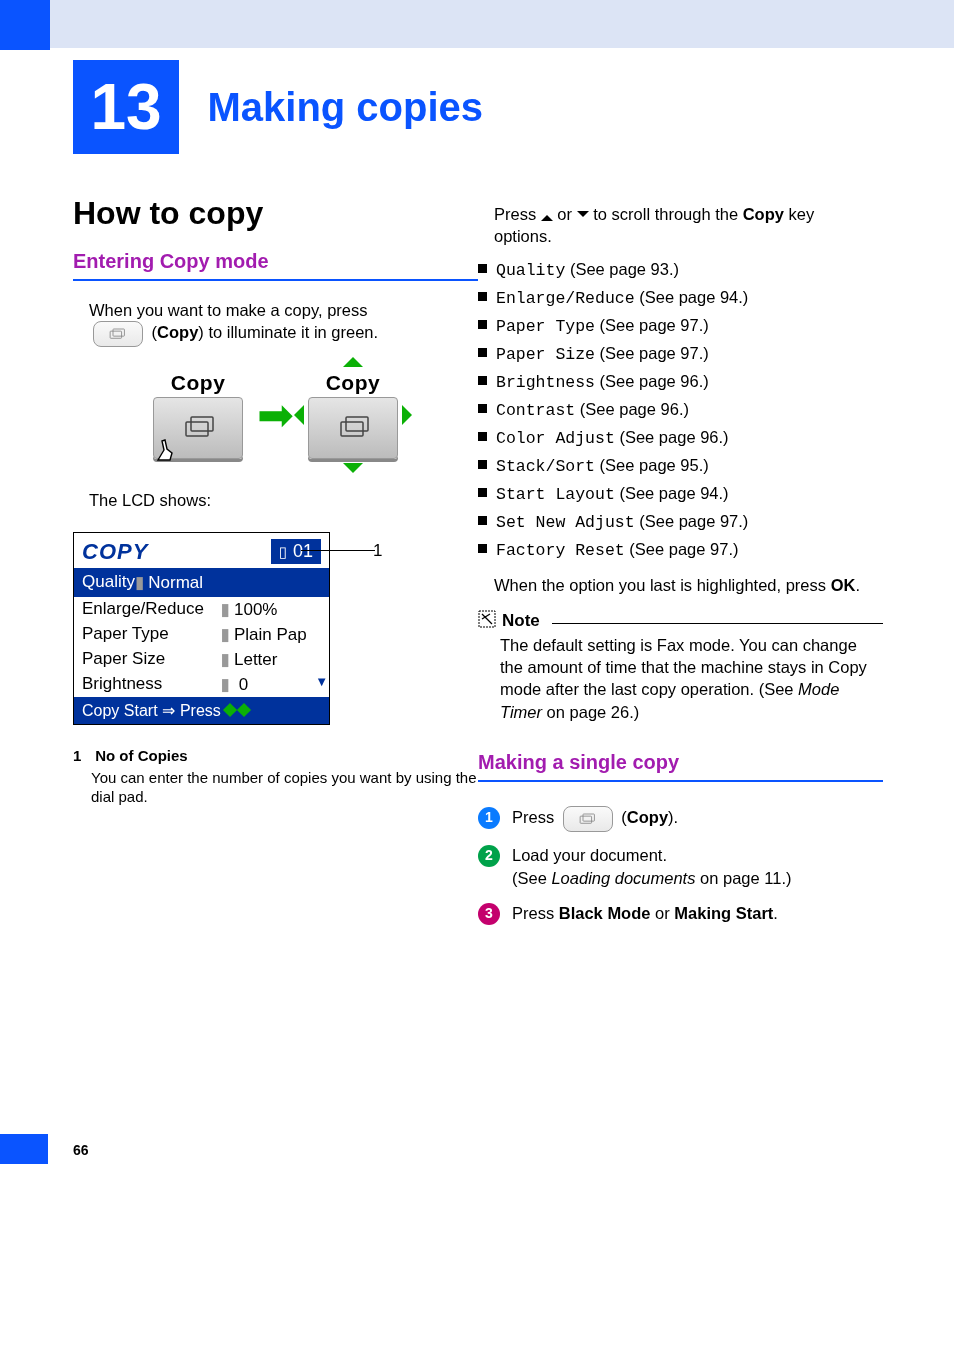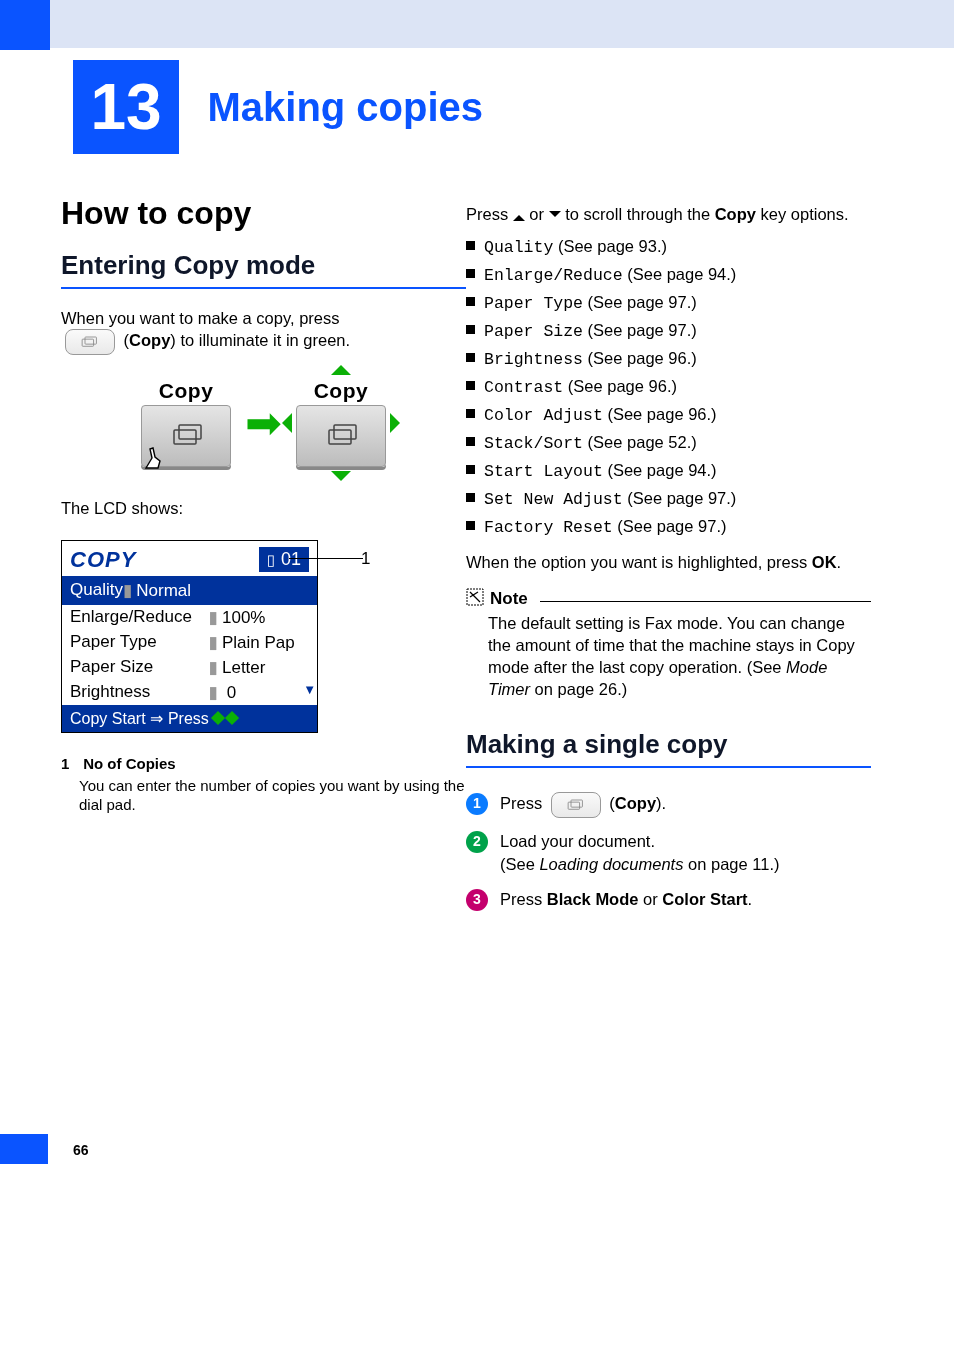--- a/index.html
+++ b/index.html
@@ -52,48 +52,48 @@
     display: inline-block;
     vertical-align: middle;
     font-size: 40px;
     font-weight: 700;
     color: #0a54ff;
     margin-left: 24px;
   }
   
   .columns {
     position: absolute;
-    left: 61px;
+    left: 73px;
     top: 195px;
     width: 810px;
     display: flex;
   }
   .col {
     flex: 1;
     min-width: 0;
   }
   
   .h1 {
     font-size: 32px;
     font-weight: 700;
     margin: 0 0 18px 0;
   }
   
   .h2 {
-    font-size: 26px;
-    font-weight: 700;
-    color: #0f172a;
+    font-size: 20px;
+    font-weight: 700;
+    color: #a21caf;
     border-bottom: 2px solid #0a54ff;
     padding-bottom: 6px;
     margin: 10px 0 18px 0;
   }
   .h2-right {
     margin-top: 28px;
   }
-  p { margin: 8px 0; line-height: 1.35; font-size: 16.5px; }
+  p { margin: 8px 16px; line-height: 1.35; font-size: 16.5px; }
   .mono { font-family: "Courier New", monospace; }
   .bold { font-weight: 700; }
   .italic { font-style: italic; }
   .copy-pill {
     display: inline-flex;
     align-items: center;
     justify-content: center;
     border: 1.5px solid #999;
     border-radius: 8px;
     background: linear-gradient(#fafafa,#e9e9e9);
@@ -459,28 +459,28 @@
       </p>
 
       <ul class="bullets">
         <li><span class="mono">Quality</span><span> (See page 93.)</span></li>
         <li><span class="mono">Enlarge/Reduce</span><span> (See page 94.)</span></li>
         <li><span class="mono">Paper Type</span><span> (See page 97.)</span></li>
         <li><span class="mono">Paper Size</span><span> (See page 97.)</span></li>
         <li><span class="mono">Brightness</span><span> (See page 96.)</span></li>
         <li><span class="mono">Contrast</span><span> (See page 96.)</span></li>
         <li><span class="mono">Color Adjust</span><span> (See page 96.)</span></li>
-        <li><span class="mono">Stack/Sort</span><span> (See page 52.)</span></li>
+        <li><span class="mono">Stack/Sort</span><span> (See page 95.)</span></li>
         <li><span class="mono">Start Layout</span><span> (See page 94.)</span></li>
         <li><span class="mono">Set New Adjust</span><span> (See page 97.)</span></li>
         <li><span class="mono">Factory Reset</span><span> (See page 97.)</span></li>
       </ul>
 
       <p>
-        <span>When the option you want is highlighted, press </span><span class="bold">OK</span><span>.</span>
+        <span>When the option you last is highlighted, press </span><span class="bold">OK</span><span>.</span>
       </p>
 
       <div class="note">
         <div class="note-head">
           <span>
             <svg width="18" height="18" viewBox="0 0 18 18">
                 <rect x="1" y="1" width="16" height="16" fill="none" stroke="#000" stroke-dasharray="2,1" stroke-width="1"></rect>
                 <path d="M4 4 L14 14 M4 9 L12 4" stroke="#000" stroke-width="1.3" fill="none"></path>
               </svg>
           </span>
@@ -511,21 +511,21 @@
         <div class="step">
           <span class="step-badge sb2">2</span>
           <div>
             <span>Load your document.</span><br>
             <span>(See </span><span class="italic">Loading documents</span><span> on page 11.)</span>
           </div>
         </div>
         <div class="step">
           <span class="step-badge sb3">3</span>
           <div>
-            <span>Press </span><span class="bold">Black Mode</span><span> or </span><span class="bold">Color Start</span><span>.</span>
+            <span>Press </span><span class="bold">Black Mode</span><span> or </span><span class="bold">Making Start</span><span>.</span>
           </div>
         </div>
       </div>
     </div>
   </div>
 
   <div class="left-bluebar"></div>
   <div class="page-num">66</div>
 </div>
 

